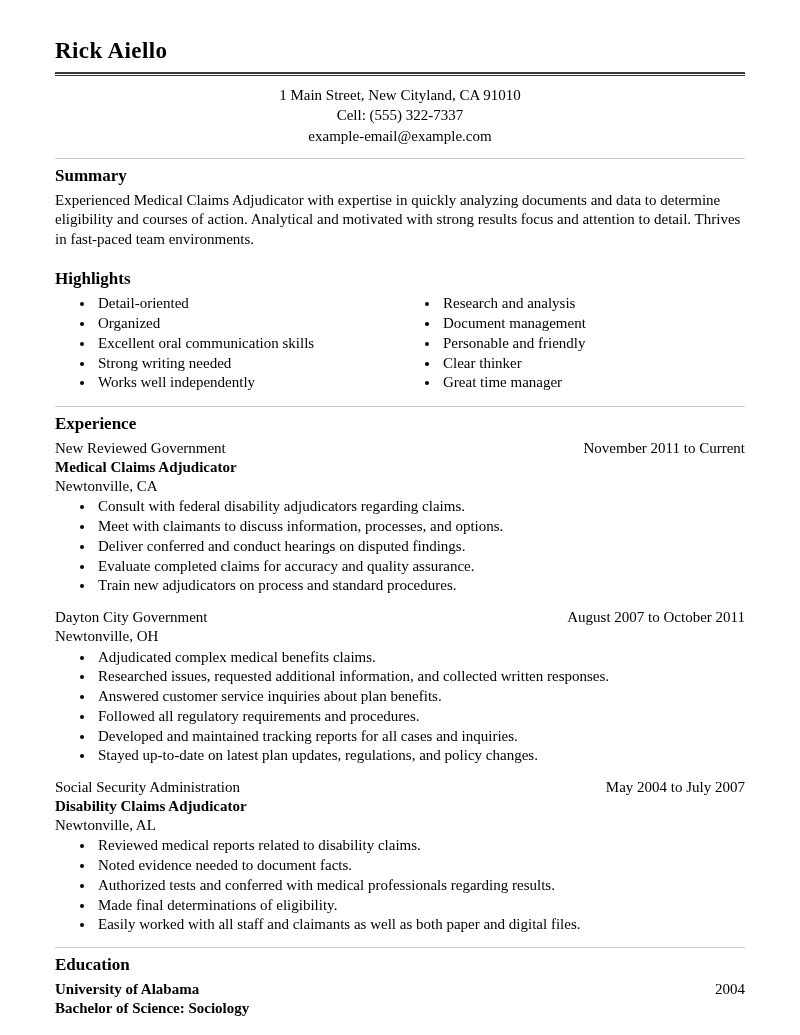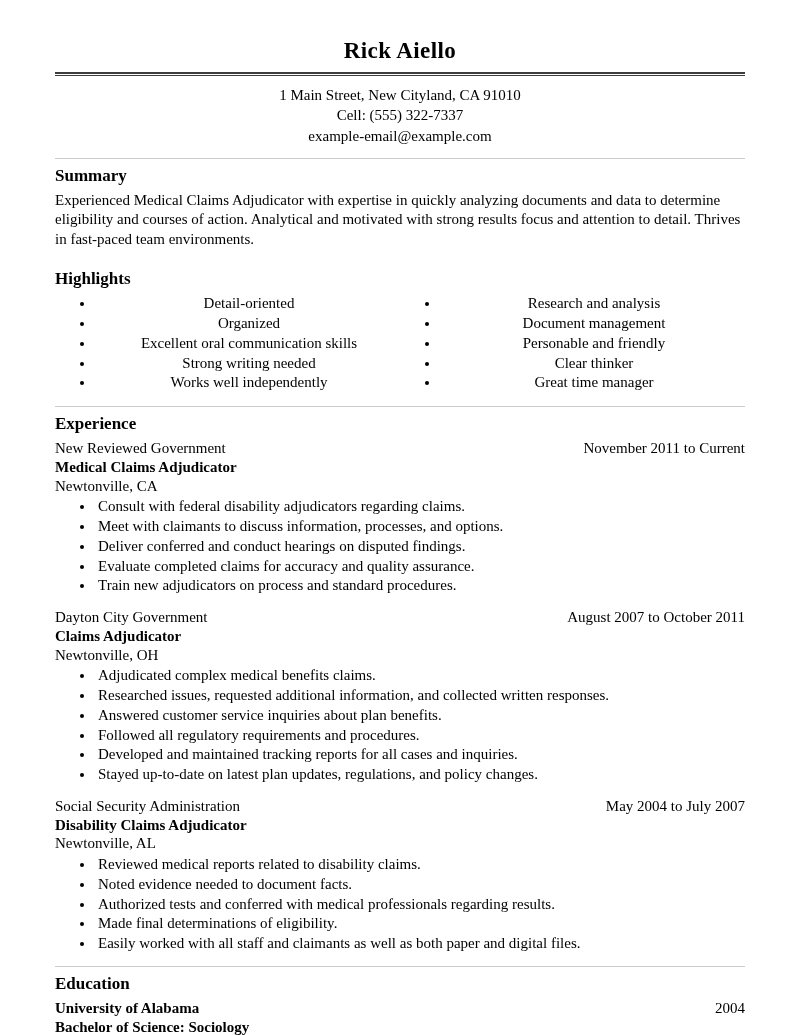--- a/index.html
+++ b/index.html
@@ -8,21 +8,21 @@
     width: 800px;
     height: 1035px;
     font-family: "Liberation Serif", serif;
     color: #000000;
     overflow: hidden;
   }
   .page { padding: 38px 55px 20px 55px; }
 
   
   .name {
-    text-align: center;
+    text-align: left;
     font-size: 23px;
     font-weight: bold;
     letter-spacing: 0.4px;
     margin-bottom: 8px;
   }
   .rule-double {
     height: 4px;
     border-top: 2.5px solid #3d3d3d;
     border-bottom: 1px solid #3d3d3d;
     margin-bottom: 10px;
@@ -51,21 +51,21 @@
   ul.bullets {
     list-style: disc;
     margin-left: 40px;
     font-size: 15px;
     line-height: 1.25;
   }
   ul.bullets li { padding-left: 3px; margin-bottom: 1px; }
 
   
   .highlights-cols { display: flex; }
-  .highlights-cols ul { width: 50%; text-align: center; }
+  .highlights-cols ul { width: 50%; }
 
   
   .job { margin-bottom: 13px; }
   .job:last-child { margin-bottom: 8px; }
   .job-head {
     display: flex;
     justify-content: space-between;
     font-size: 15px;
     line-height: 1.25;
   }
@@ -138,21 +138,20 @@
             <li>Deliver conferred and conduct hearings on disputed findings.</li>
             <li>Evaluate completed claims for accuracy and quality assurance.</li>
             <li>Train new adjudicators on process and standard procedures.</li>
           </ul>
         </div>
         <div class="job">
           <div class="job-head">
             <span>Dayton City Government</span>
             <span>August 2007 to October 2011</span>
           </div>
-          <div class="job-title">Claims Adjudicator</div>
           <div class="job-location">Newtonville, OH</div>
           <ul class="bullets">
             <li>Adjudicated complex medical benefits claims.</li>
             <li>Researched issues, requested additional information, and collected written responses.</li>
             <li>Answered customer service inquiries about plan benefits.</li>
             <li>Followed all regulatory requirements and procedures.</li>
             <li>Developed and maintained tracking reports for all cases and inquiries.</li>
             <li>Stayed up-to-date on latest plan updates, regulations, and policy changes.</li>
           </ul>
         </div>

